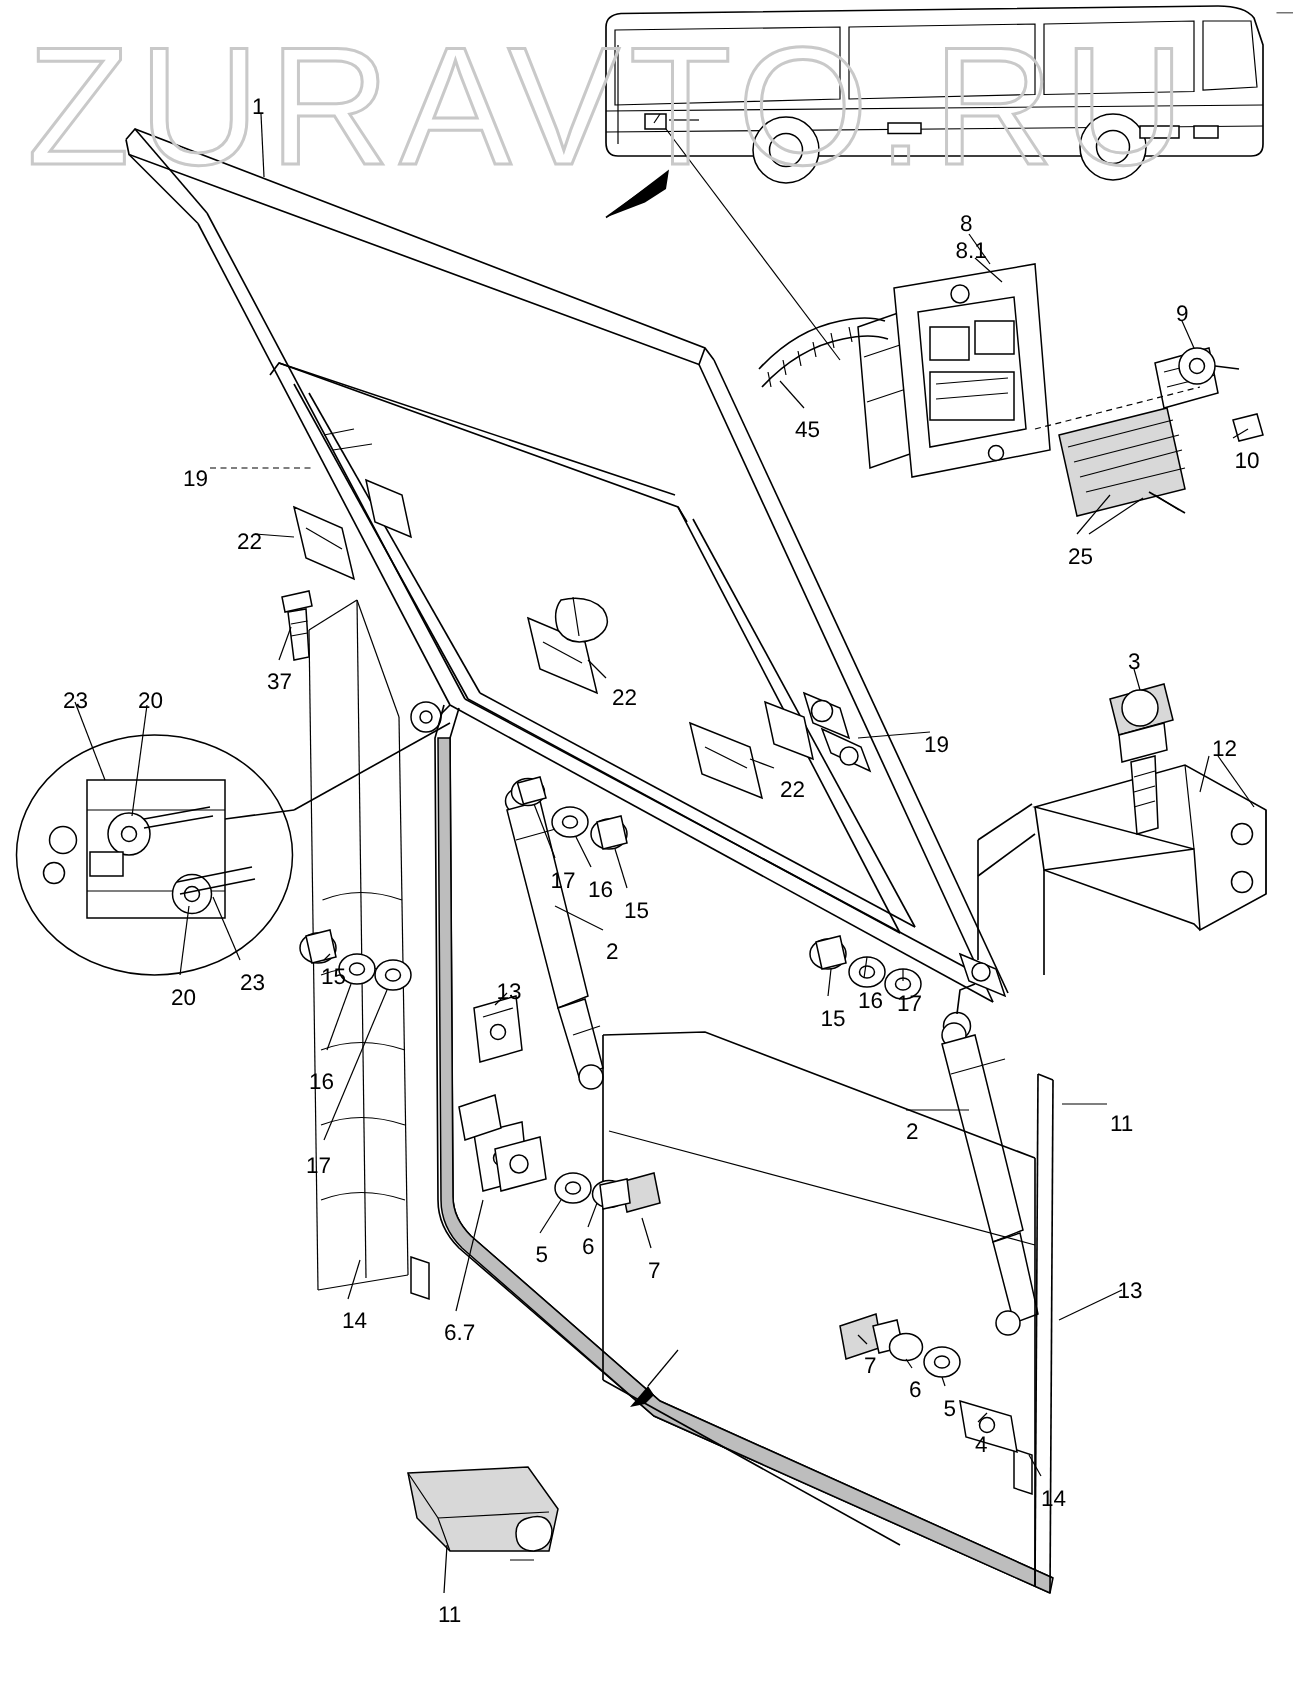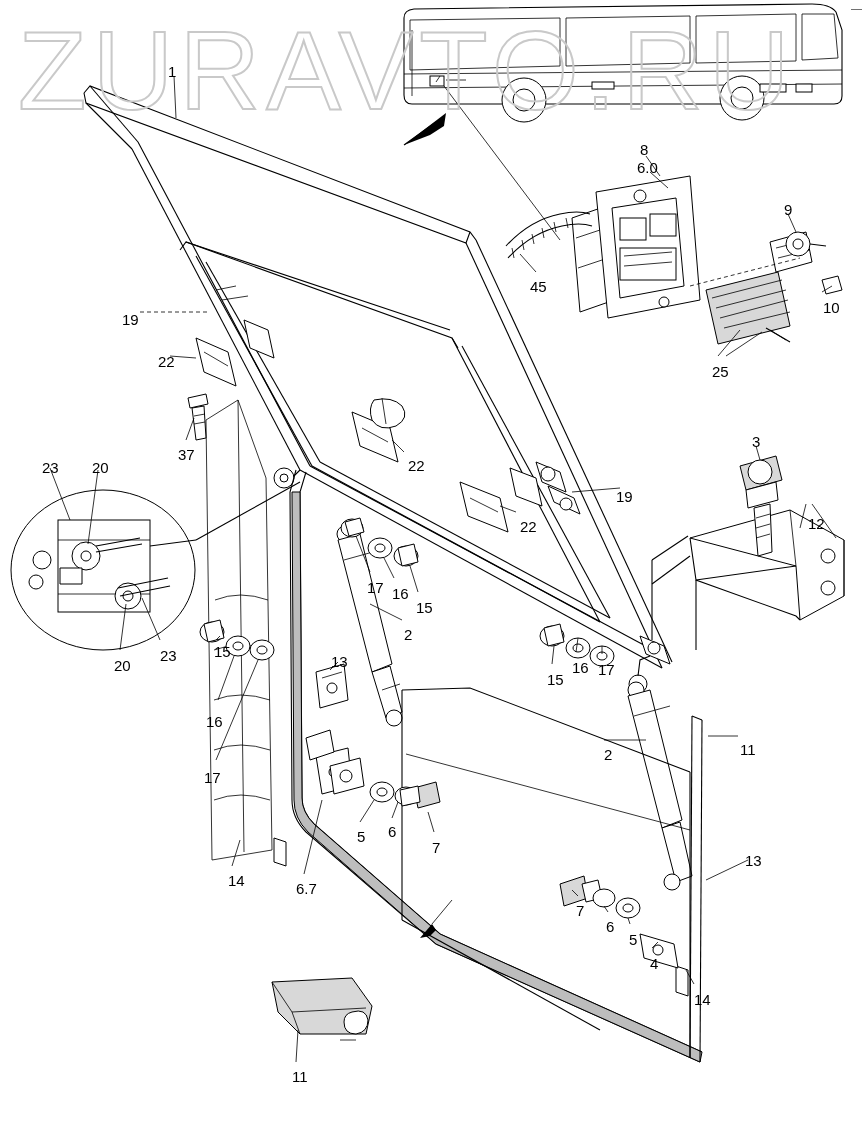--- a/index.html
+++ b/index.html
@@ -408,35 +408,35 @@
       <path class="lead" d="M296 1062 L298 1030"></path>
     </g>
   </svg>
 
   <div class="wm">ZURAVTO.RU</div>
   <div class="corner-mark">—</div>
 
   <div id="callout-layer">
       <div class="callout" style="left: 168px; top: 64px;">1</div>
       <div class="callout" style="left: 640px; top: 142px;">8</div>
-      <div class="callout" style="left: 637px; top: 160px;">6.0</div>
+      <div class="callout" style="left: 637px; top: 160px;">8.1</div>
       <div class="callout" style="left: 784px; top: 202px;">9</div>
       <div class="callout" style="left: 530px; top: 279px;">45</div>
       <div class="callout" style="left: 823px; top: 300px;">10</div>
       <div class="callout" style="left: 122px; top: 312px;">19</div>
       <div class="callout" style="left: 712px; top: 364px;">25</div>
       <div class="callout" style="left: 158px; top: 354px;">22</div>
       <div class="callout" style="left: 178px; top: 447px;">37</div>
       <div class="callout" style="left: 408px; top: 458px;">22</div>
       <div class="callout" style="left: 752px; top: 434px;">3</div>
       <div class="callout" style="left: 42px; top: 460px;">23</div>
       <div class="callout" style="left: 92px; top: 460px;">20</div>
       <div class="callout" style="left: 616px; top: 489px;">19</div>
       <div class="callout" style="left: 520px; top: 519px;">22</div>
-      <div class="callout" style="left: 808px; top: 516px;">12</div>
+      <div class="callout" style="left: 808px; top: 492px;">12</div>
       <div class="callout" style="left: 367px; top: 580px;">17</div>
       <div class="callout" style="left: 392px; top: 586px;">16</div>
       <div class="callout" style="left: 416px; top: 600px;">15</div>
       <div class="callout" style="left: 114px; top: 658px;">20</div>
       <div class="callout" style="left: 160px; top: 648px;">23</div>
       <div class="callout" style="left: 214px; top: 644px;">15</div>
       <div class="callout" style="left: 404px; top: 627px;">2</div>
       <div class="callout" style="left: 547px; top: 672px;">15</div>
       <div class="callout" style="left: 572px; top: 660px;">16</div>
       <div class="callout" style="left: 598px; top: 662px;">17</div>

